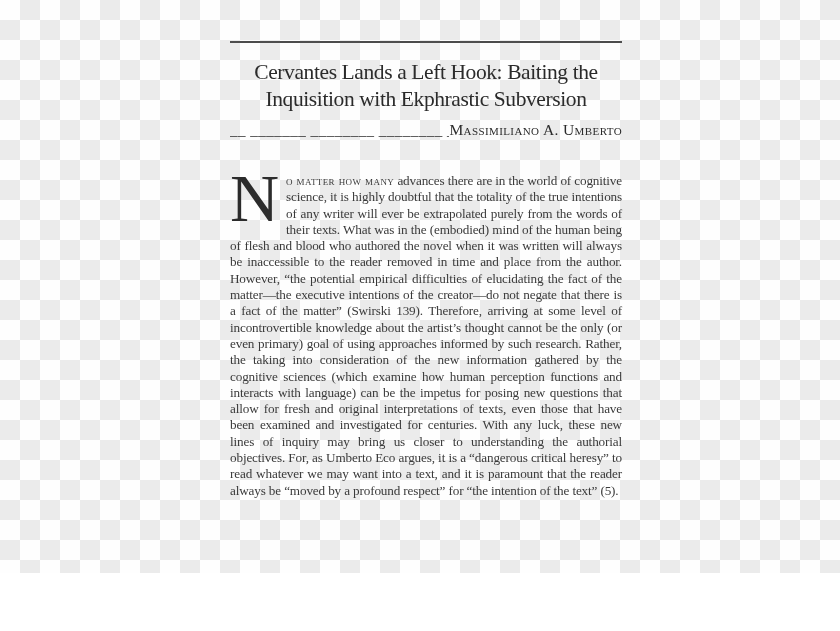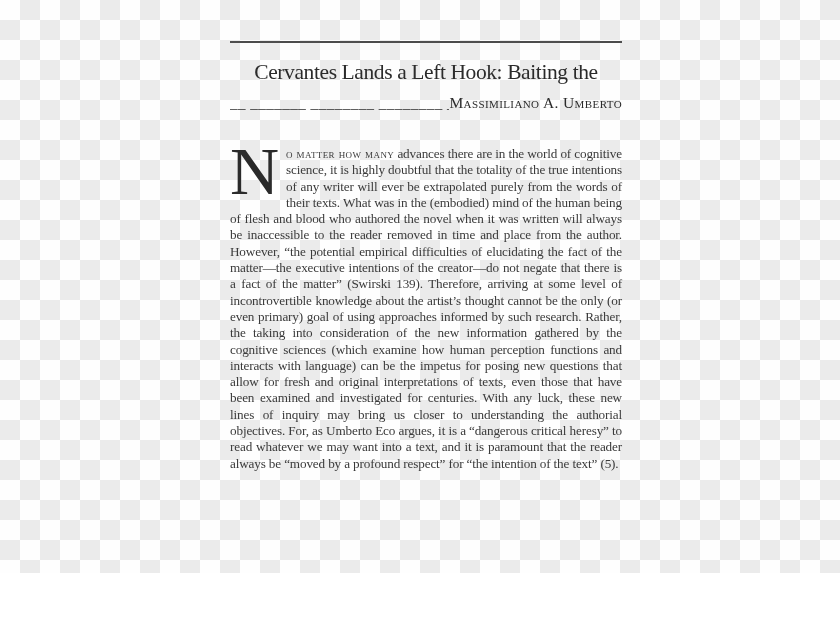--- a/index.html
+++ b/index.html
@@ -105,20 +105,21 @@
 </head>
 <body>
 
 <div class="canvas">
   <div class="page-column">
 
     <div class="top-rule"></div>
 
     <h1 class="title">
       <span class="title-line">Cervantes Lands a Left Hook: Baiting the</span>
+      <span class="title-line">Inquisition with Ekphrastic Subversion</span>
     </h1>
 
     <div class="byline">
       <span class="byline-rule">__ _______ ________ ________ _</span>
       <span class="author">Massimiliano A. Umberto</span>
     </div>
 
     <p class="body-text">
       <span class="dropcap">N</span><span class="opener">o matter how many</span><span> advances there are in the world of cognitive science, it is highly doubtful that the totality of the true intentions of any writer will ever be extrapolated purely from the words of their texts. What was in the (embodied) mind of the human being of flesh and blood who authored the novel when it was written will always be inaccessible to the reader removed in time and place from the author. However, “the potential empirical difficulties of elucidating the fact of the matter—the executive intentions of the creator—do not negate that there </span><span class="italic-word">is</span><span> a fact of the matter” (Swirski 139). Therefore, arriving at some level of incontrovertible knowledge about the artist’s thought cannot be the only (or even primary) goal of using approaches informed by such research. Rather, the taking into consideration of the new information gathered by the cognitive sciences (which examine how human perception functions and interacts with language) can be the impetus for posing new questions that allow for fresh and original interpretations of texts, even those that have been examined and investigated for centuries. With any luck, these new lines of inquiry may bring us closer to understanding the authorial objectives. For, as Umberto Eco argues, it is a “dangerous critical heresy” to read whatever we may want into a text, and it is paramount that the reader always be “moved by a profound respect” for “the intention of the text” (5).</span>
     </p>

